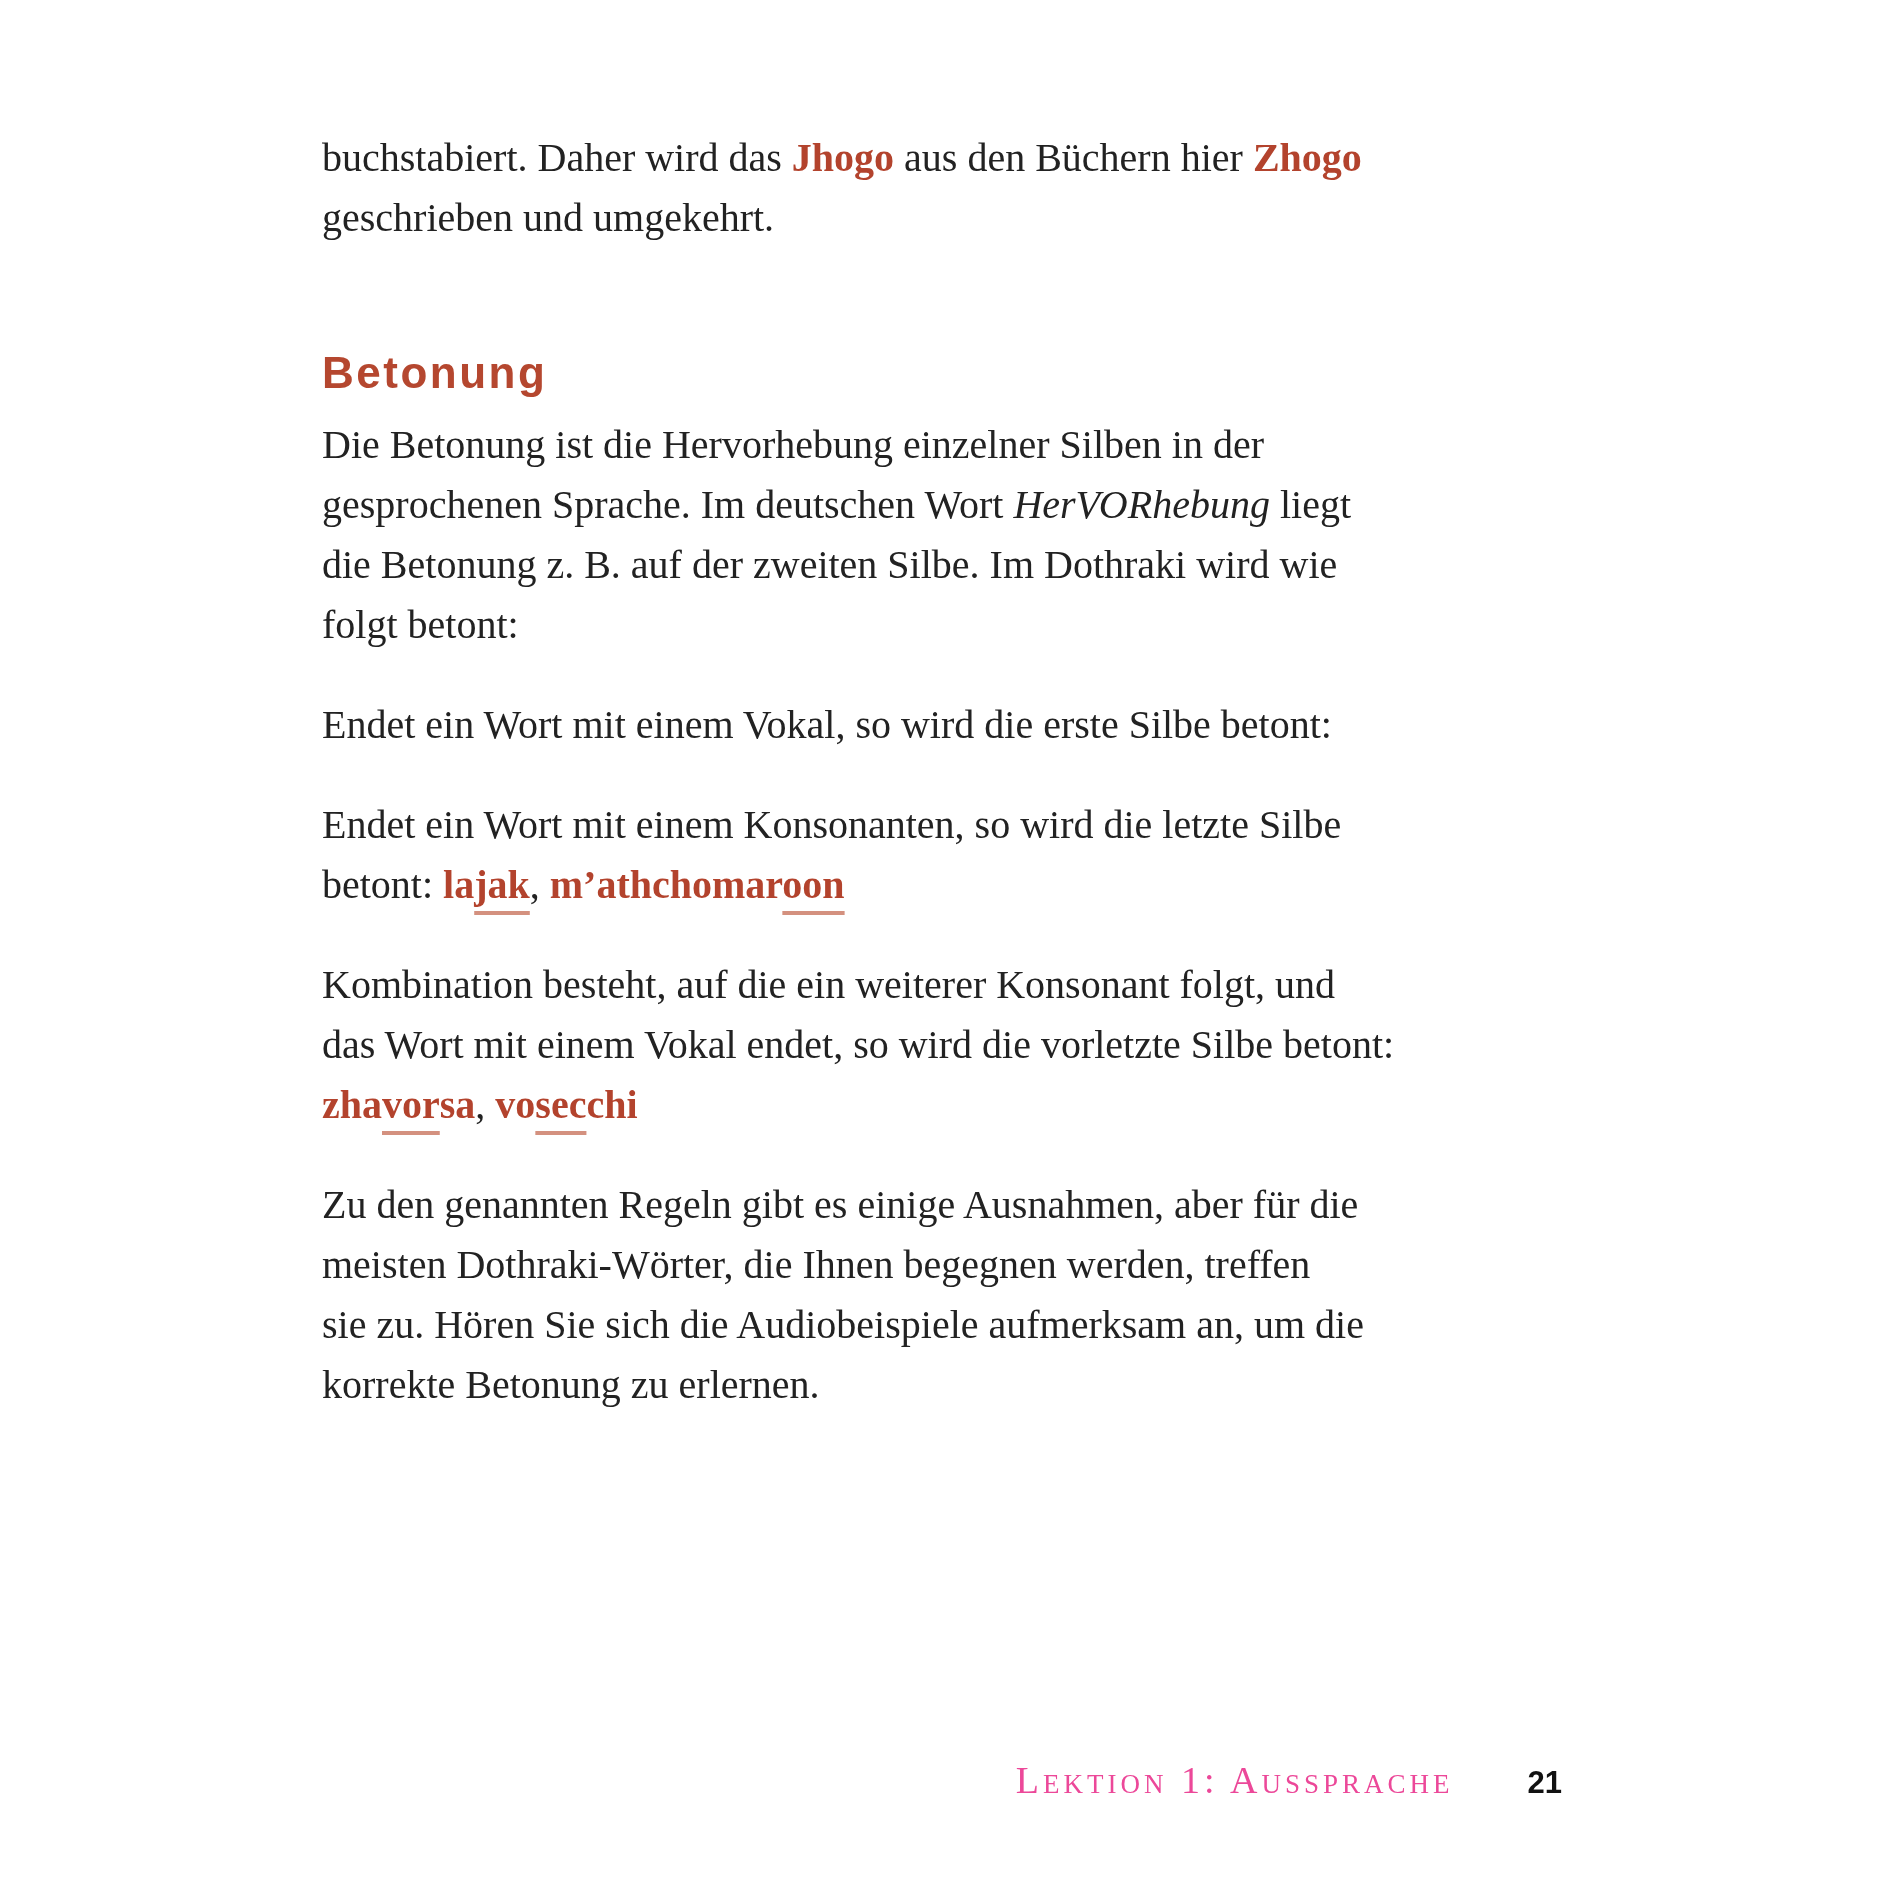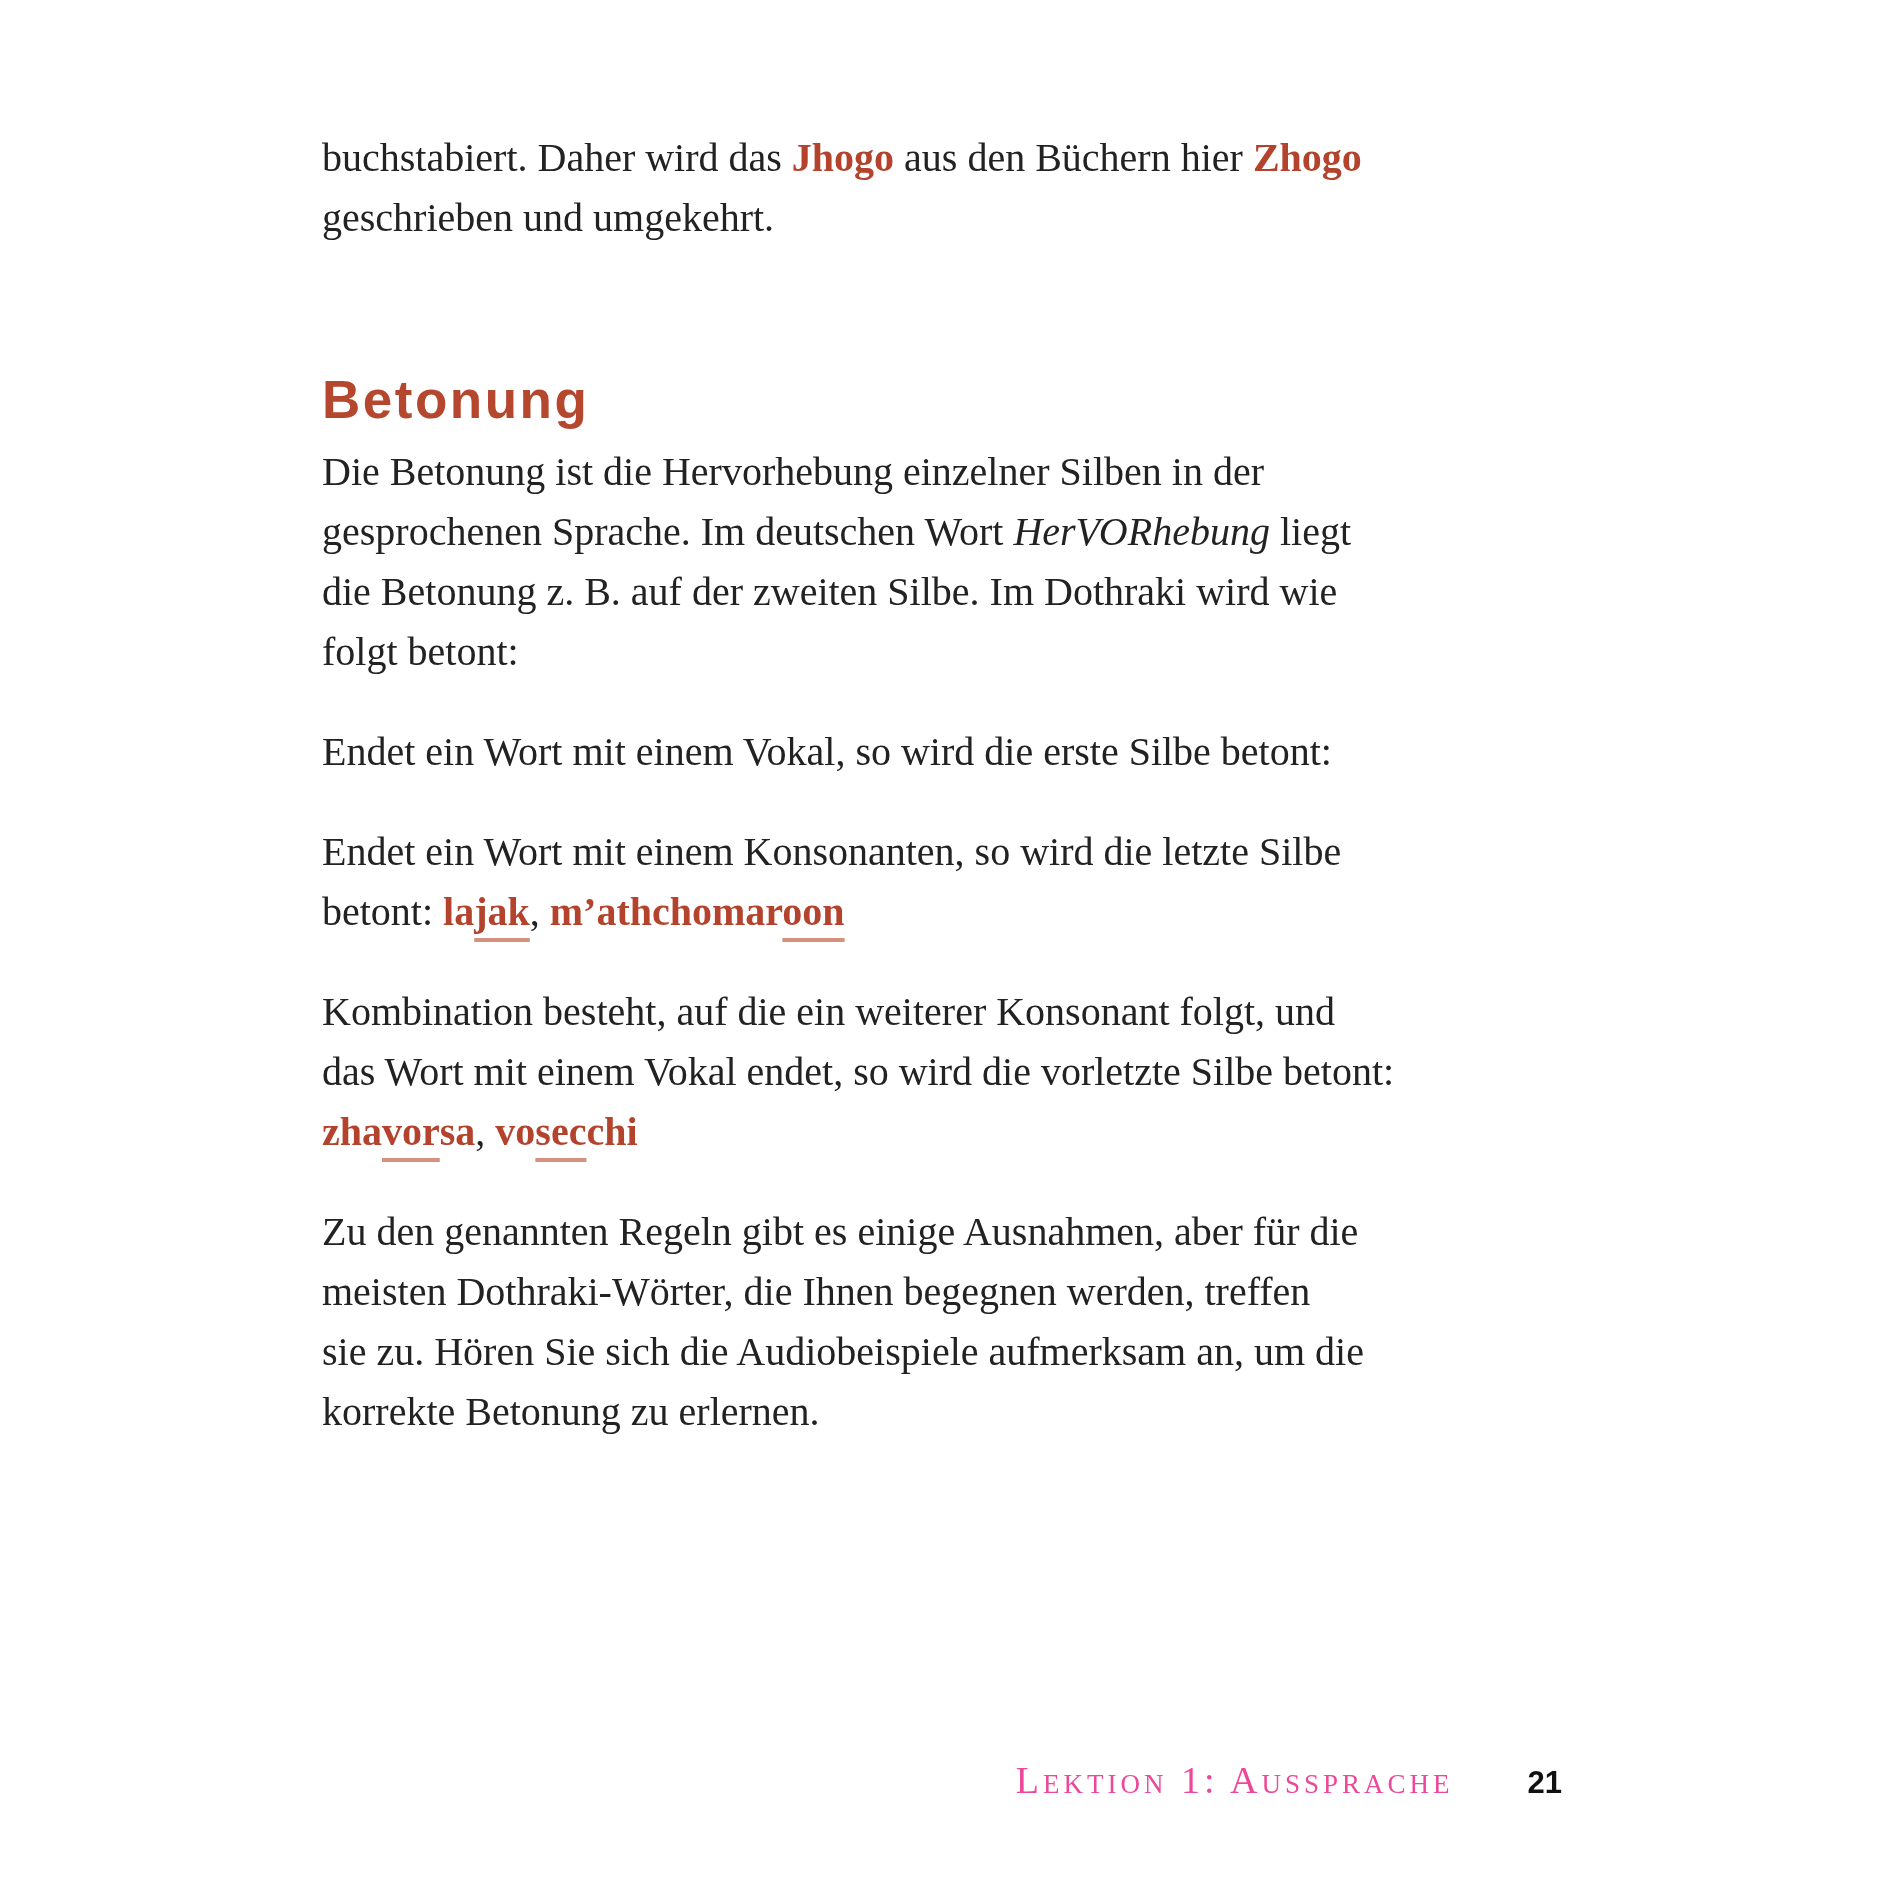--- a/index.html
+++ b/index.html
@@ -21,25 +21,25 @@
     top: 128px;
     width: 1270px;
   }
   .body-text {
     font-size: 40px;
     line-height: 60px;
     color: #222222;
     margin: 0 0 40px 0;
   }
   .line { display: block; white-space: nowrap; }
-  .intro { margin-bottom: 120px; }
+  .intro { margin-bottom: 93px; }
   .heading {
     font-family: "Liberation Sans", sans-serif;
     font-weight: bold;
-    font-size: 53px;
+    font-size: 44px;
     line-height: 64px;
     letter-spacing: 2.5px;
     color: #b5472f;
     margin: 0 0 10px 0;
   }
   .red-word {
     color: #b3432d;
     font-weight: bold;
   }
   .stress {

